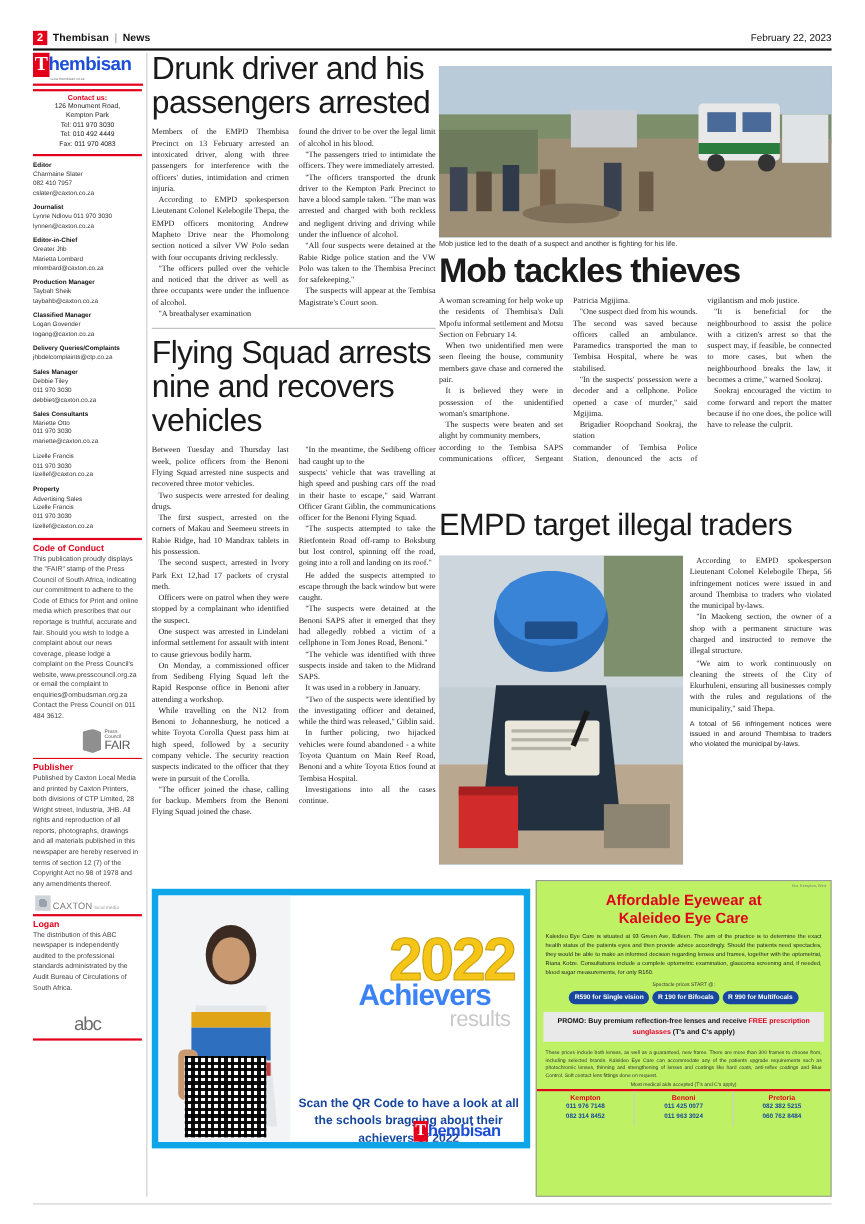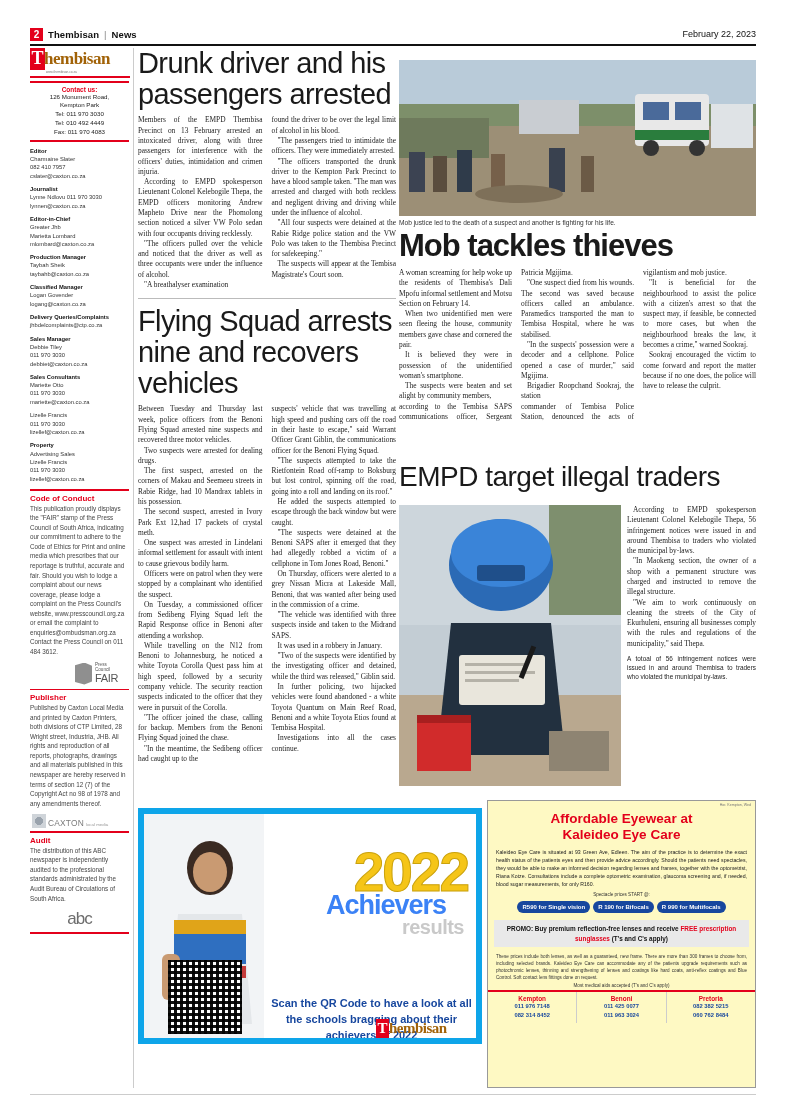--- a/index.html
+++ b/index.html
@@ -36,21 +36,21 @@
     width:100px; height:30px; background:#fff; position:relative;
     border-bottom:2px solid #e3001b; margin-bottom:2px;
   }
   .logo-t {
     position:absolute; left:0; top:0; width:15px; height:22px; background:#e3001b;
     color:#fff; font-weight:bold; font-size:18px; text-align:center; line-height:21px;
     font-family:"Liberation Serif", serif;
   }
   .logo-word {
     position:absolute; left:14px; top:1px; font-size:17px; font-weight:bold;
-    color:#a16207; letter-spacing:-0.5px; font-family:Liberation Serif, serif;
+    color:#1d4ed8; letter-spacing:-0.5px; font-family:Liberation Sans, sans-serif;
   }
   .logo-url { position:absolute; left:16px; top:22px; font-size:3.2px; color:#777; }
 
   .red-line { height:1.5px; background:#e3001b; margin:3px 0; }
   .contact-head { color:#e3001b; font-weight:bold; font-size:6.5px; text-align:center; }
   .contact-line { font-size:6.2px; color:#222; text-align:center; line-height:1.45; }
 
   .sb-block { margin-top:5px; }
   .sb-role { font-size:5.8px; font-weight:bold; color:#111; line-height:1.4; }
   .sb-text { font-size:5.8px; color:#333; line-height:1.45; word-break:break-word; }
@@ -70,21 +70,21 @@
   .caxton { margin:6px 0 3px 2px; display:flex; align-items:flex-end; gap:2px; }
   .caxton-mark {
     width:14px; height:14px;
     background:
       radial-gradient(circle at 50% 50%, #9aa3ad 0 4px, transparent 4px),
       linear-gradient(#cfd4d9,#cfd4d9);
   }
   .caxton-name { font-size:8.4px; color:#7a7a7a; letter-spacing:0.2px; }
   .caxton-sub { font-size:4.4px; color:#9a9a9a; padding-bottom:1px; }
 
-  .abc-logo { font-size:17px; color:#6d6d6d; text-align:center; letter-spacing:-1px; margin-top:6px; }
+  .abc-logo { font-size:17px; color:#6d6d6d; text-align:center; letter-spacing:-1px; margin-top:18px; }
 
   
   .col-left { position:absolute; left:138px; top:48px; width:258px; }
   .hl-light {
     font-size:29px; font-weight:normal; color:#1a1a1a; line-height:1.06;
     letter-spacing:-0.6px; font-family:"Liberation Sans", sans-serif;
   }
   .two-col { column-count:2; column-gap:9px; margin-top:6px; }
   .body-txt {
     font-family:"Liberation Serif", serif; font-size:7.4px; line-height:1.39;
@@ -120,21 +120,21 @@
   }
   .ach-2022 {
     position:absolute; right:8px; top:26px; font-size:55px; font-weight:bold;
     color:#f5c518; letter-spacing:-2px; -webkit-text-stroke:1px #caa20d;
   }
   .ach-word {
     position:absolute; right:30px; top:76px; font-size:27px; font-weight:bold;
     color:#3b82f6; letter-spacing:-1px;
   }
   .ach-results {
-    position:absolute; right:12px; top:102px; font-size:20px; font-weight:bold;
+    position:absolute; right:12px; top:102px; font-size:20px; font-weight:normal;
     color:#c9c9c9; letter-spacing:-0.5px;
   }
   .ach-scan {
     position:absolute; left:120px; top:150px; width:215px; text-align:center;
     font-size:11px; font-weight:bold; color:#17479e; line-height:1.45;margin-top:32px;
   }
   .qr {
     position:absolute; left:24px; top:146px; width:74px; height:74px;
     background-color:#fff;
     background-image:
@@ -143,21 +143,21 @@
     background-blend-mode: multiply;
   }
   .ach-logo {
     position:absolute; left:232px; top:205px; display:flex; align-items:center;
   }
   .ach-logo .logo-t { position:static; width:13px; height:19px; line-height:18px; font-size:15px;}
   .ach-logo .logo-word { position:static; font-size:15px; }
 
   .ad-eye {
     position:absolute; left:487px; top:800px; width:269px; height:288px;
-    border:1px solid #999; background:#fef9c3; overflow:hidden;
+    border:1px solid #999; background:#bef264; overflow:hidden;
   }
   .eye-title {
     text-align:center; color:#e3001b; font-weight:bold; font-size:13.5px;
     line-height:1.2; padding:10px 6px 2px;
   }
   .eye-body { font-size:5.2px; color:#222; line-height:1.5; padding:4px 8px; text-align:justify; }
   .eye-prices { display:flex; gap:3px; justify-content:center; padding:2px 6px; }
   .eye-price {
     background:#17479e; color:#fff; font-size:6px; font-weight:bold;
     padding:3px 5px; border-radius:9px; white-space:nowrap;
@@ -295,21 +295,21 @@
     <div class="sb-head-red">Publisher</div>
     <div class="sb-body">Published by Caxton Local Media and printed by Caxton Printers, both divisions of CTP Limited, 28 Wright street, Industria, JHB. All rights and reproduction of all reports, photographs, drawings and all materials published in this newspaper are hereby reserved in terms of section 12 (7) of the Copyright Act no 98 of 1978 and any amendments thereof.</div>
 
     <div class="caxton">
       <div class="caxton-mark"></div>
       <div class="caxton-name">CAXTON</div>
       <div class="caxton-sub">local media</div>
     </div>
 
     <div class="red-line"></div>
-    <div class="sb-head-red">Audit</div>
+    <div class="sb-head-red">Logan</div>
     <div class="sb-body">The distribution of this ABC newspaper is independently audited to the professional standards administrated by the Audit Bureau of Circulations of South Africa.</div>
     <div class="abc-logo">abc</div>
     <div class="red-line"></div>
   </div>
 
   <div class="col-left">
     <div class="hl-light">Drunk driver and his passengers arrested</div>
     <div class="two-col">
       <div class="body-txt" id="drunk-col1">
           <p class="first">Members of the EMPD Thembisa Precinct on 13 February arrested an intoxicated driver, along with three passengers for interference with the officers' duties, intimidation and crimen injuria.</p>
@@ -328,33 +328,32 @@
 
     <div class="divider-h"></div>
 
     <div class="hl-light">Flying Squad arrests nine and recovers vehicles</div>
     <div class="two-col">
       <div class="body-txt" id="flying-col1">
           <p class="first">Between Tuesday and Thursday last week, police officers from the Benoni Flying Squad arrested nine suspects and recovered three motor vehicles.</p>
           <p>Two suspects were arrested for dealing drugs.</p>
           <p>The first suspect, arrested on the corners of Makau and Seemeeu streets in Rabie Ridge, had 10 Mandrax tablets in his possession.</p>
           <p>The second suspect, arrested in Ivory Park Ext 12,had 17 packets of crystal meth.</p>
+          <p>Officers were on patrol when they were stopped by a complainant who identified the suspect.</p>
           <p>One suspect was arrested in Lindelani informal settlement for assault with intent to cause grievous bodily harm.</p>
-          <p>Officers were on patrol when they were stopped by a complainant who identified the suspect.</p>
-          <p>On Tuesday, a commissioned officer from Sedibeng Flying Squad left the Rapid Response office in Benoni after attending a workshop.</p>
+          <p>On Monday, a commissioned officer from Sedibeng Flying Squad left the Rapid Response office in Benoni after attending a workshop.</p>
           <p>While travelling on the N12 from Benoni to Johannesburg, he noticed a white Toyota Corolla Quest pass him at high speed, followed by a security company vehicle. The security reaction suspects indicated to the officer that they were in pursuit of the Corolla.</p>
           <p>"The officer joined the chase, calling for backup. Members from the Benoni Flying Squad joined the chase.</p>
           <p>"In the meantime, the Sedibeng officer had caught up to the</p>
         </div>
       <div class="body-txt" id="flying-col2">
           <p class="first">suspects' vehicle that was travelling at high speed and pushing cars off the road in their haste to escape," said Warrant Officer Grant Giblin, the communications officer for the Benoni Flying Squad.</p>
           <p>"The suspects attempted to take the Rietfontein Road off-ramp to Boksburg but lost control, spinning off the road, going into a roll and landing on its roof."</p>
           <p>He added the suspects attempted to escape through the back window but were caught.</p>
           <p>"The suspects were detained at the Benoni SAPS after it emerged that they had allegedly robbed a victim of a cellphone in Tom Jones Road, Benoni."</p>
-          <p>On Thursday, officers were alerted to a grey Nissan Micra at Lakeside Mall, Benoni, that was wanted after being used in the commission of a crime.</p>
           <p>"The vehicle was identified with three suspects inside and taken to the Midrand SAPS.</p>
           <p>It was used in a robbery in January.</p>
           <p>"Two of the suspects were identified by the investigating officer and detained, while the third was released," Giblin said.</p>
           <p>In further policing, two hijacked vehicles were found abandoned - a white Toyota Quantum on Main Reef Road, Benoni and a white Toyota Etios found at Tembisa Hospital.</p>
           <p>Investigations into all the cases continue.</p>
         </div>
     </div>
   </div>
 
   <div class="col-right">

